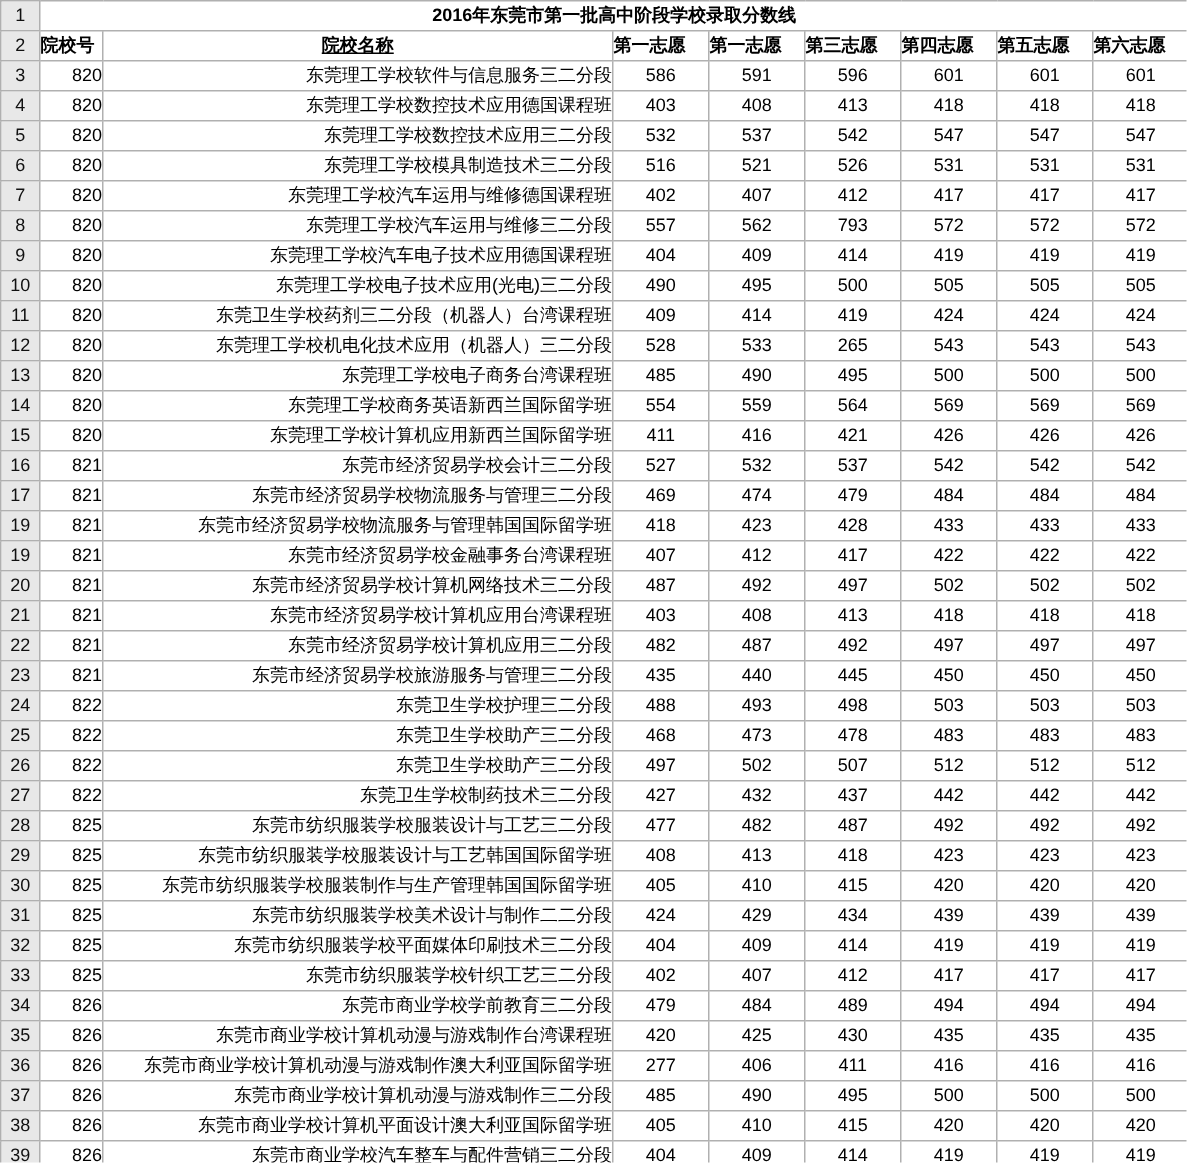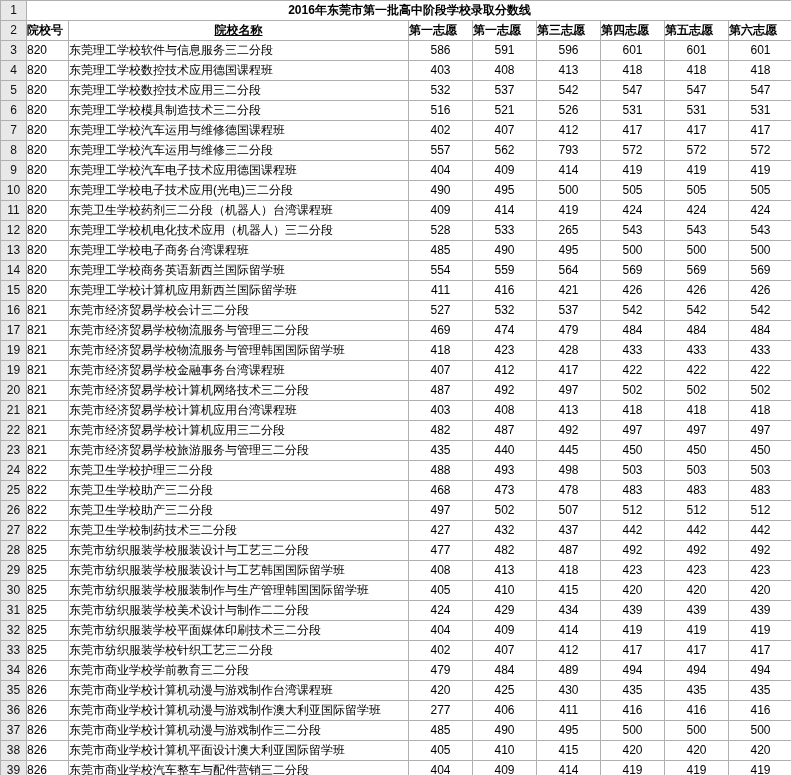--- a/index.html
+++ b/index.html
@@ -53,26 +53,26 @@
     line-height: 22px;
     border: 1px solid #b0b0b0;
   }
   
   td.hdr {
     text-align: left;
     font-weight: bold;
     font-size: 12px;
   }
   td.code {
-    text-align: left;
+    text-align: right;
     padding-right: 3px;
     width: 40px;
   }
   td.name {
-    text-align: left;
+    text-align: right;
     padding-left: 2px;
     margin-top: 42px;
   }
   td.num {
     text-align: center;
   }
   
   col.c-rn { width: 26px; }
   col.c-code { width: 42px; }
   col.c-name { width: 340px; }

